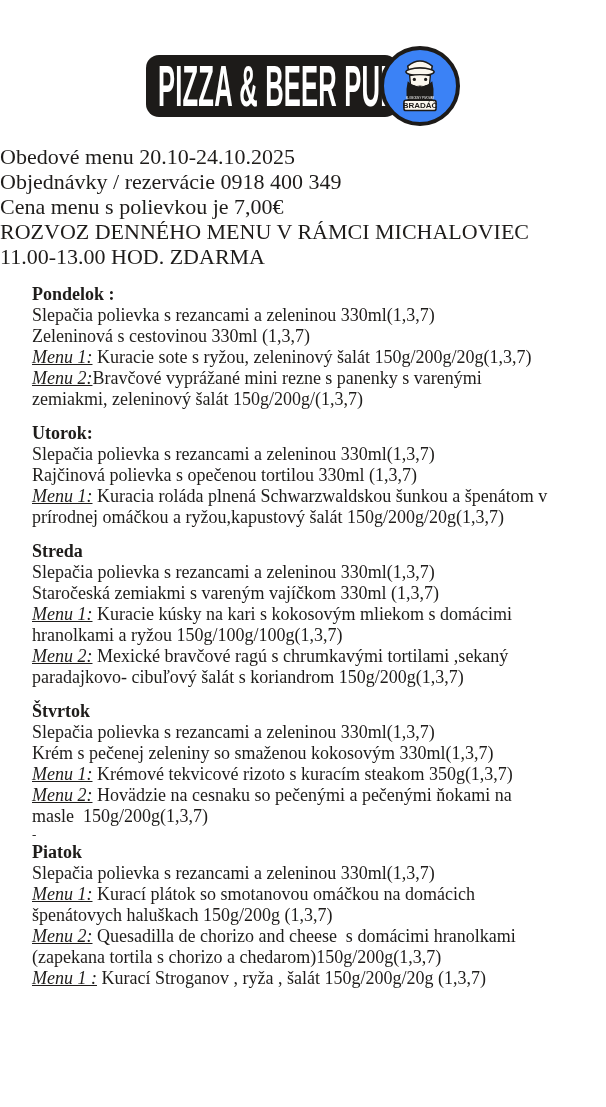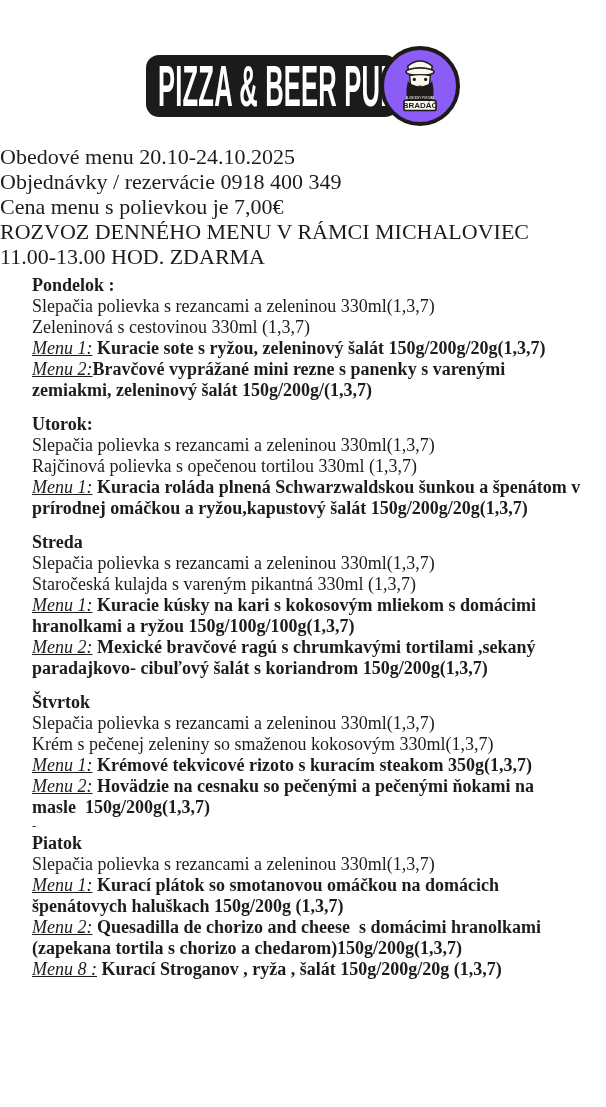--- a/index.html
+++ b/index.html
@@ -13,33 +13,33 @@
     position: absolute; left: 0; top: 9px; width: 252px; height: 62px;
     background: #1d1b19; border-radius: 13px; display: flex; align-items: center;
   }
   .logo-text {
     display: inline-block; color: #ffffff; font-family: "Liberation Sans", sans-serif;
     font-weight: 700; font-size: 58px; line-height: 1; letter-spacing: .5px;
     transform: scaleX(0.44); transform-origin: 0 50%; white-space: nowrap; margin-left: 12px;
   }
   .logo-circle {
     position: absolute; right: 0; top: 0; width: 80px; height: 80px; box-sizing: border-box;
-    background: #8b5cf6; border: 4px solid #1d1b19; border-radius: 50%;
+    background: #3b82f6; border: 4px solid #1d1b19; border-radius: 50%;
     display: flex; align-items: center; justify-content: center;
   }
   
   .header { margin-top: 18px; font-size: 22px; line-height: 25px; }
   
-  .menu-body { margin: 6px 22px 0 32px; font-size: 18px; line-height: 21px; }
+  .menu-body { margin: 15px 22px 0 32px; font-size: 18px; line-height: 21px; }
   .menu-body p, .menu-body div { margin: 0; padding: 0; }
   .day { margin-top: 13px; }
   .day.first, .day.tight { margin-top: 0; }
   .day-title { font-weight: 700; }
   .menu-label { font-weight: 400; font-style: italic; text-decoration: underline; }
-  .mtext { white-space: pre-wrap; font-weight: bold; }
+  .mtext { white-space: pre-wrap; }
   .dash-line { font-size: 13px; line-height: 15px; margin-top: 5px; }
   .footer-note { font-weight: 700; text-decoration: underline; white-space: pre-wrap; }
   .menu3-line { margin-top: 9px; }
 </style>
 </head>
 <body>
 
 <div class="page">
 
   <div class="logo-wrap">
@@ -85,21 +85,21 @@
       <div class="day-title">Utorok:</div>
       <div>Slepačia polievka s rezancami a zeleninou 330ml(1,3,7)</div>
       <div>Rajčinová polievka s opečenou tortilou 330ml (1,3,7)</div>
       <p><span class="menu-label">Menu 1:</span><span class="mtext"> Kuracia roláda plnená Schwarzwaldskou šunkou a špenátom v
 prírodnej omáčkou a ryžou,kapustový šalát 150g/200g/20g(1,3,7)</span></p>
     </section>
 
     <section class="day">
       <div class="day-title">Streda</div>
       <div>Slepačia polievka s rezancami a zeleninou 330ml(1,3,7)</div>
-      <div>Staročeská kulajda s vareným pikantná 330ml (1,3,7)</div>
+      <div>Staročeská zemiakmi s vareným vajíčkom 330ml (1,3,7)</div>
       <p><span class="menu-label">Menu 1:</span><span class="mtext"> Kuracie kúsky na kari s kokosovým mliekom s domácimi
 hranolkami a ryžou 150g/100g/100g(1,3,7)</span></p>
       <p><span class="menu-label">Menu 2:</span><span class="mtext"> Mexické bravčové ragú s chrumkavými tortilami ,sekaný
 paradajkovo- cibuľový šalát s koriandrom 150g/200g(1,3,7)</span></p>
     </section>
 
     <section class="day">
       <div class="day-title">Štvrtok</div>
       <div>Slepačia polievka s rezancami a zeleninou 330ml(1,3,7)</div>
       <div>Krém s pečenej zeleniny so smaženou kokosovým 330ml(1,3,7)</div>
@@ -112,16 +112,16 @@
 
     <section class="day tight">
       <div class="day-title">Piatok</div>
       <div>Slepačia polievka s rezancami a zeleninou 330ml(1,3,7)</div>
       <p><span class="menu-label">Menu 1:</span><span class="mtext"> Kurací plátok so smotanovou omáčkou na domácich
 špenátovych haluškach 150g/200g (1,3,7)</span></p>
       <p><span class="menu-label">Menu 2:</span><span class="mtext"> Quesadilla de chorizo and cheese  s domácimi hranolkami
 (zapekana tortila s chorizo a chedarom)150g/200g(1,3,7)</span></p>
     </section>
 
-    <p class="menu3-line"><span class="menu-label">Menu 8 :</span><span class="mtext"> Kurací Stroganov , ryža , šalát 150g/200g/20g (1,3,7)</span></p>
+    <p class="menu3-line"><span class="menu-label">Menu 1 :</span><span class="mtext"> Kurací Stroganov , ryža , šalát 150g/200g/20g (1,3,7)</span></p>
 
   </div>
 </div>
 
 </body></html>

